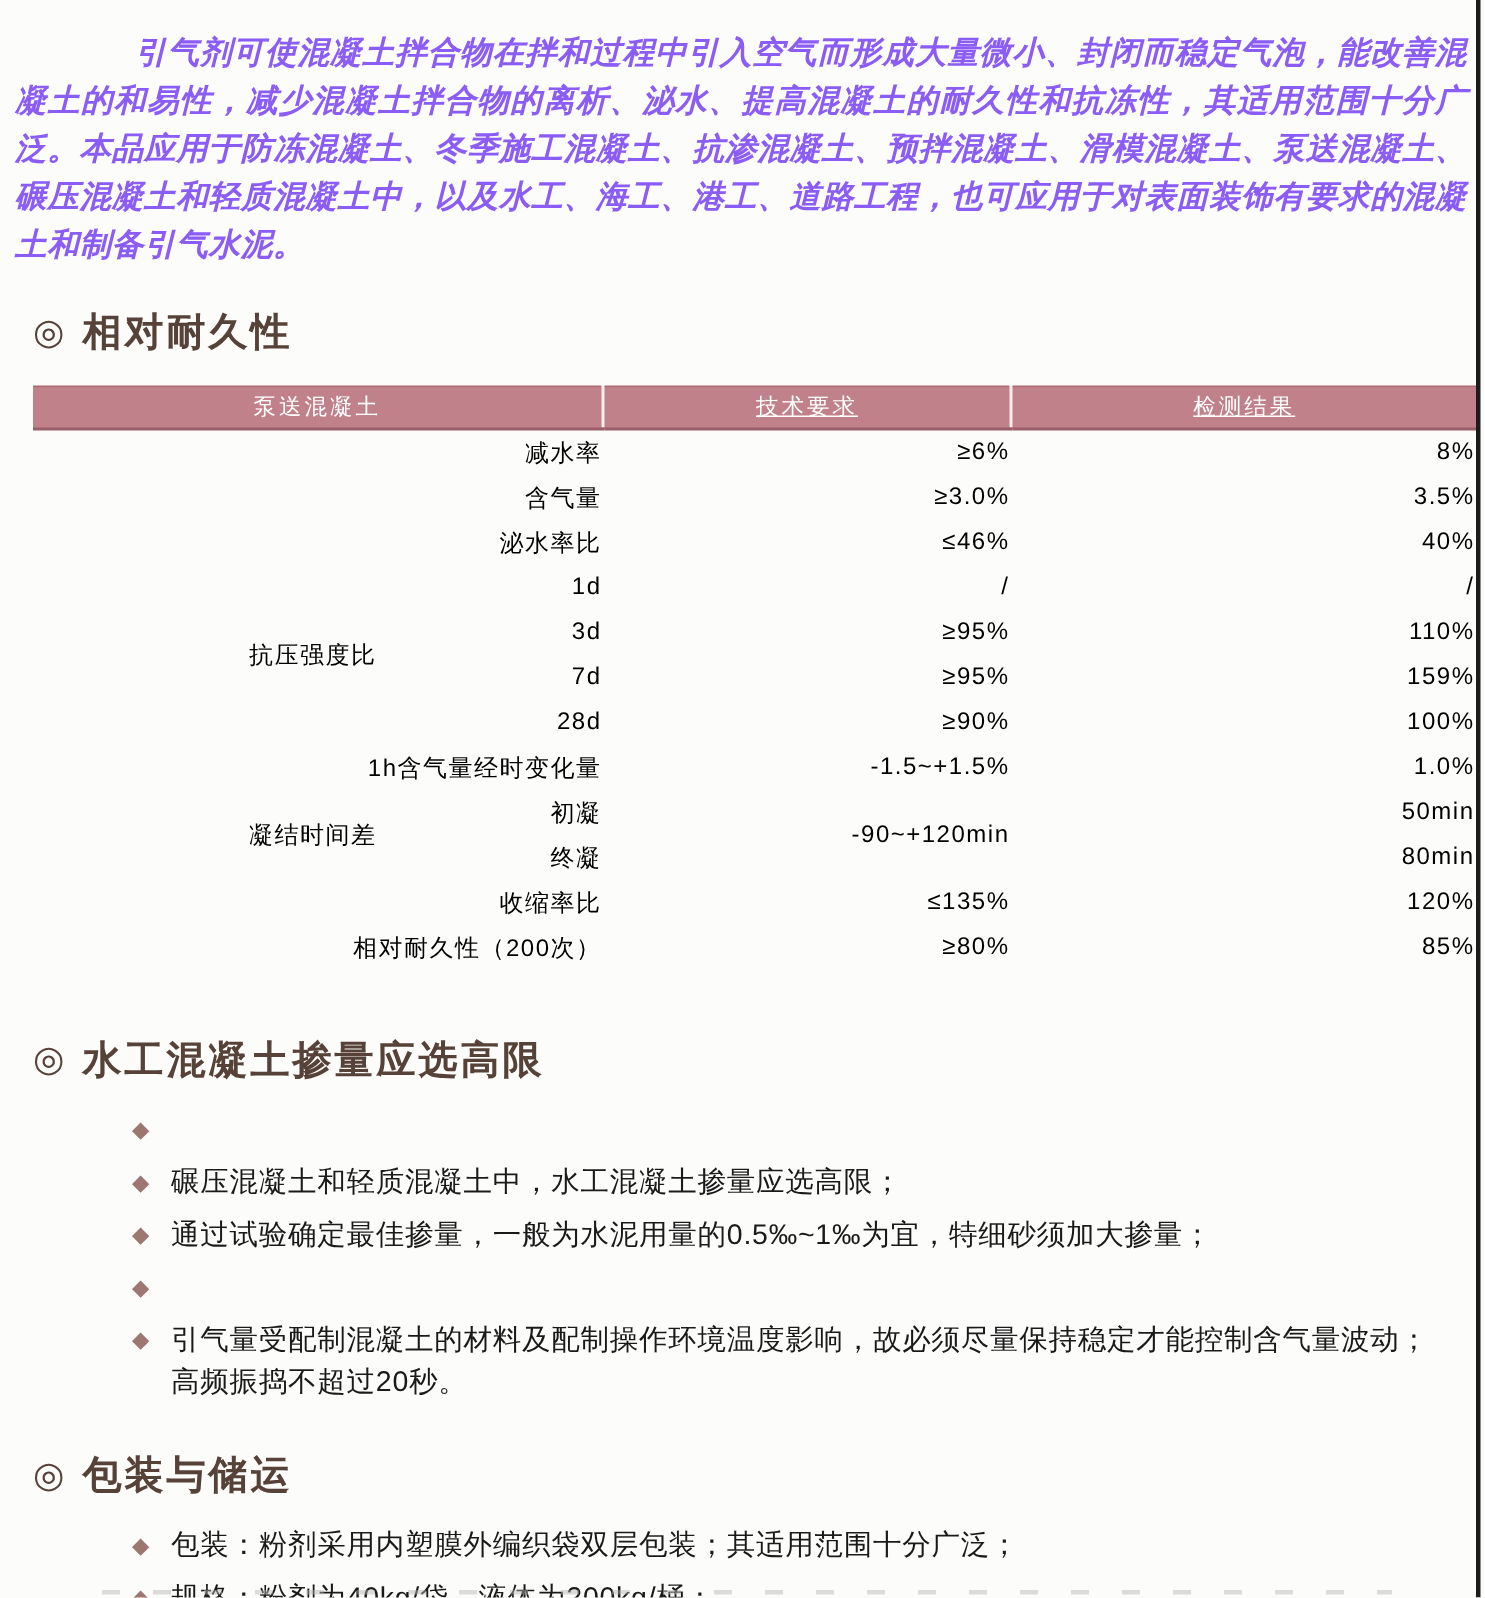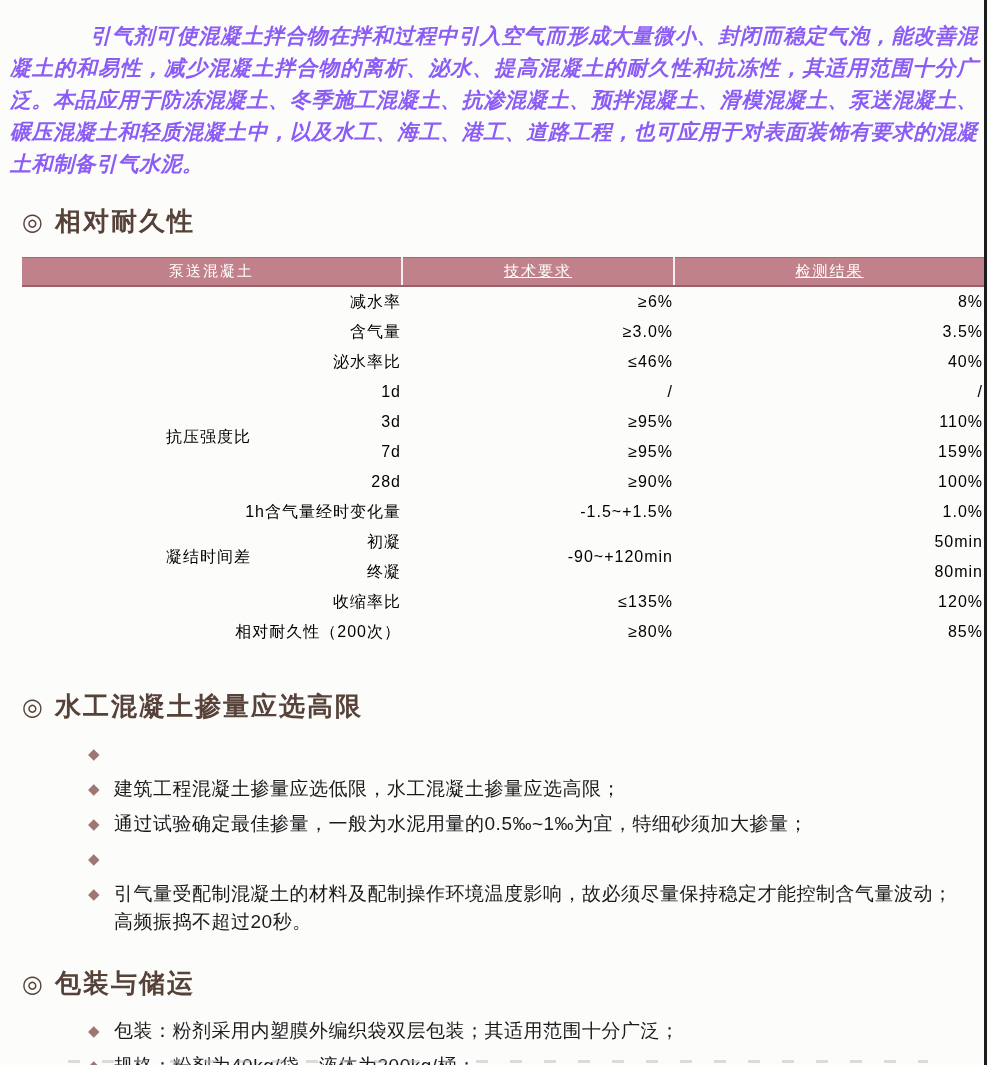--- a/index.html
+++ b/index.html
@@ -159,21 +159,21 @@
     <span class="marker">◎</span>
     <span>水工混凝土掺量应选高限</span>
   </h2>
 
   <ul class="bullets">
     <li>
       <span class="diamond">◆</span>
     </li>
     <li>
       <span class="diamond">◆</span>
-      <span>建筑工程混凝土掺量应选低限，水工混凝土掺量应选高限；</span>
+      <span>碾压混凝土和轻质混凝土中，水工混凝土掺量应选高限；</span>
     </li>
     <li>
       <span class="diamond">◆</span>
       <span>通过试验确定最佳掺量，一般为水泥用量的0.5‰~1‰为宜，特细砂须加大掺量；</span>
     </li>
     <li>
       <span class="diamond">◆</span>
     </li>
     <li>
       <span class="diamond">◆</span>

